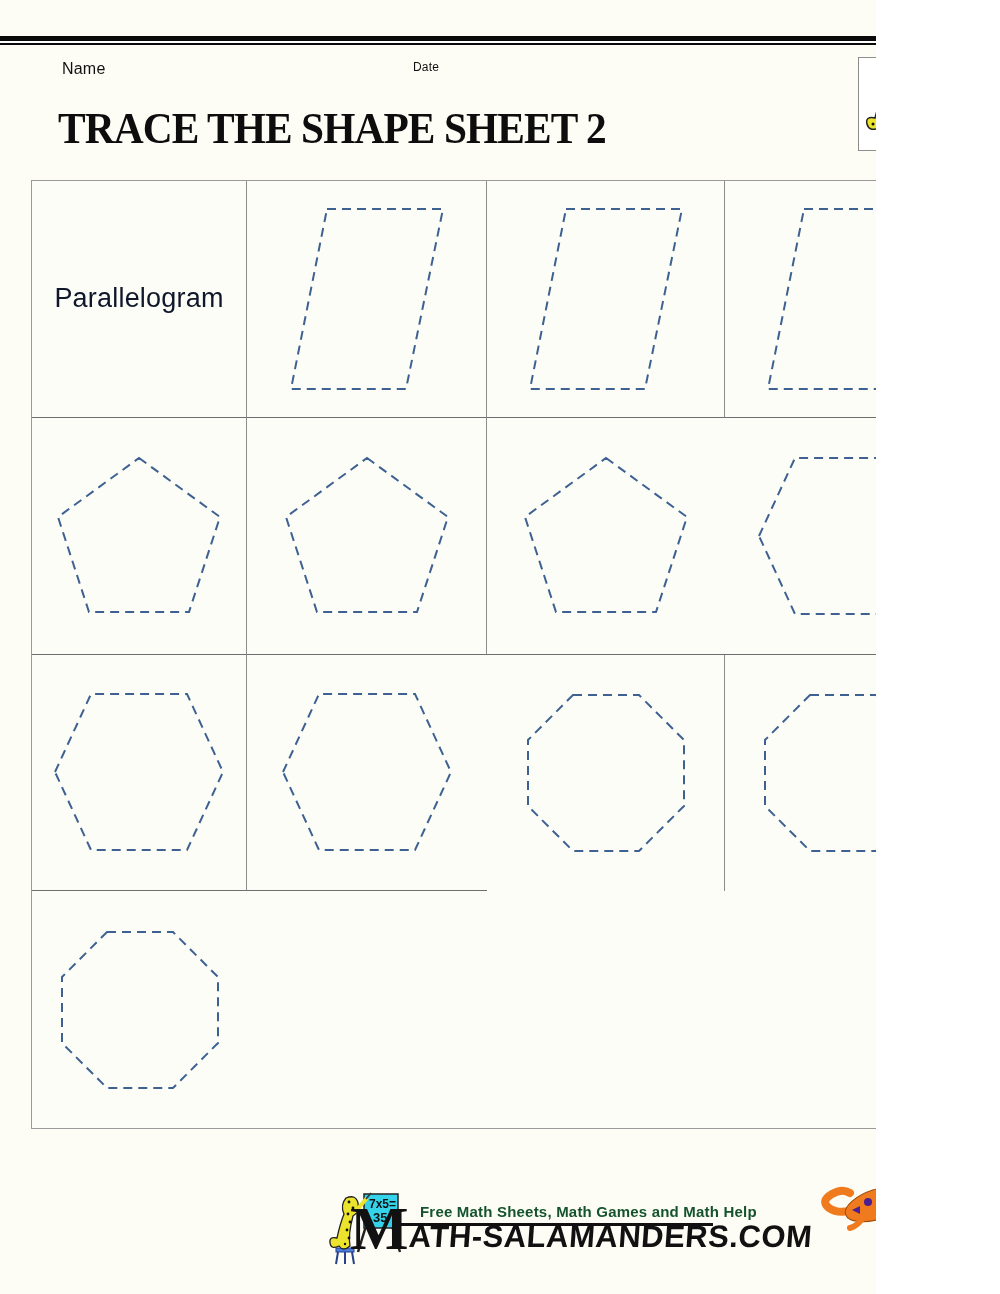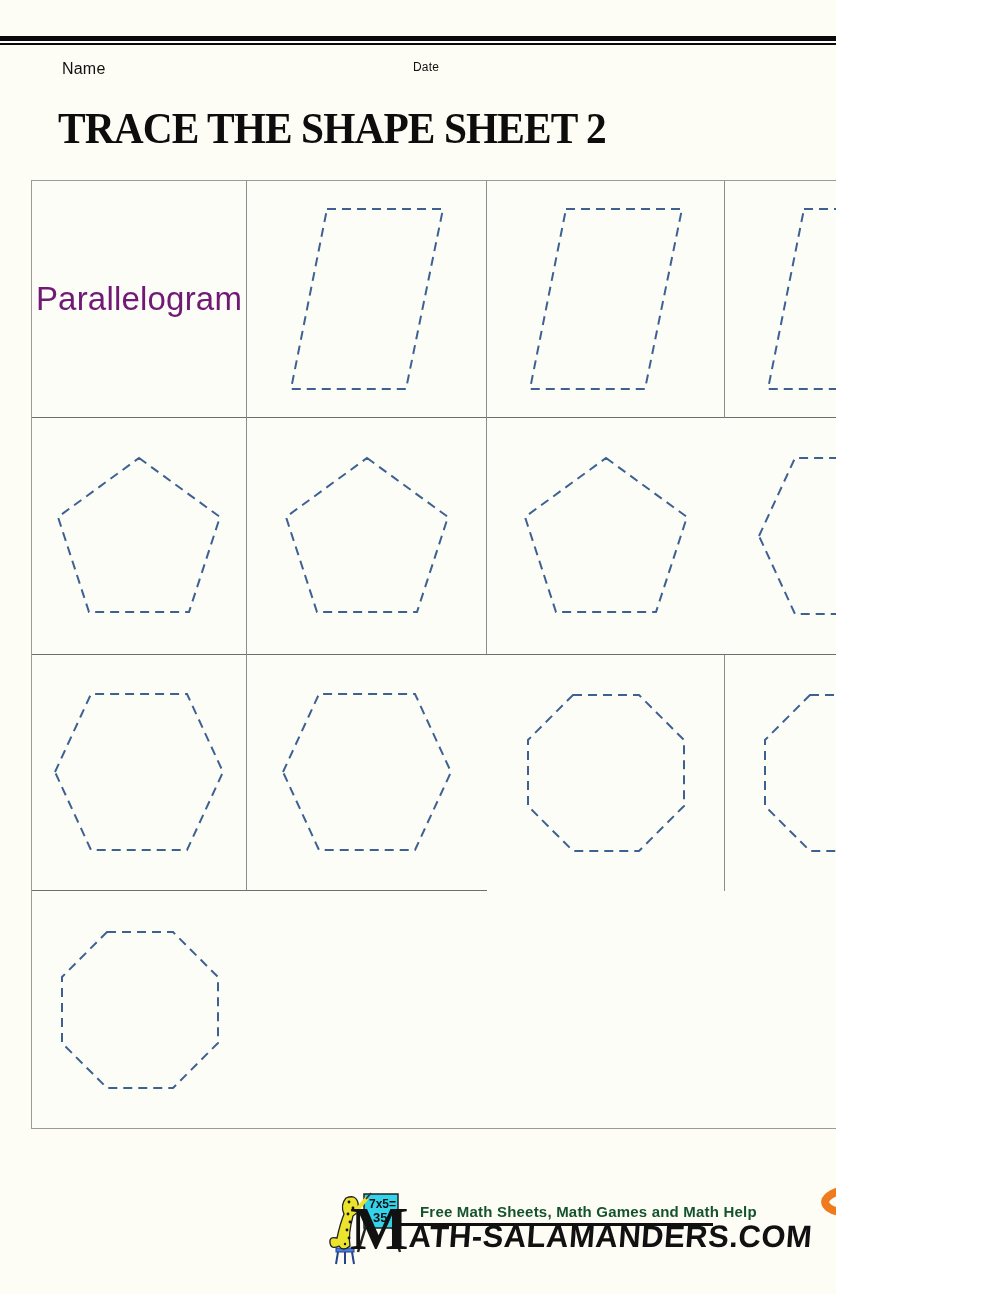--- a/index.html
+++ b/index.html
@@ -6,20 +6,21 @@
   body{
     font-family:"Liberation Sans", sans-serif;
     background:#ffffff;
   }
   .page{
     position:relative;
     width:836px;
     height:1294px;
     background:#fdfdf6;
     overflow:hidden;
+    padding-left:40px;
   }
   
   .top-rule{
     position:absolute;
     left:0; top:36;
     top:36px;
     width:1000px;
     height:2px;
     background:#ffffff;
     border-top:5px solid #0a0a0a;
@@ -57,21 +58,21 @@
     grid-template-rows:repeat(4,1fr);
   }
   .cell{
     border-right:1px solid #8c8c8c;
     border-bottom:1px solid #6e6e6e;
     display:flex; align-items:center; justify-content:center;
   }
   .cell.last-col{border-right:none;}
   .cell.last-row{border-bottom:none;}
   .row-label{
-    font-size:33px; color:#701a75;
+    font-size:27px; color:#0f172a;
     letter-spacing:0.2px;
   }
   .shape-svg{display:block;}
   
   .footer{
     position:absolute; left:0; top:1180px; width:1000px; height:114px;
   }
   .footer-logo{position:absolute; left:328px; top:6px;}
   .tagline{
     position:absolute; left:420px; top:23px;

